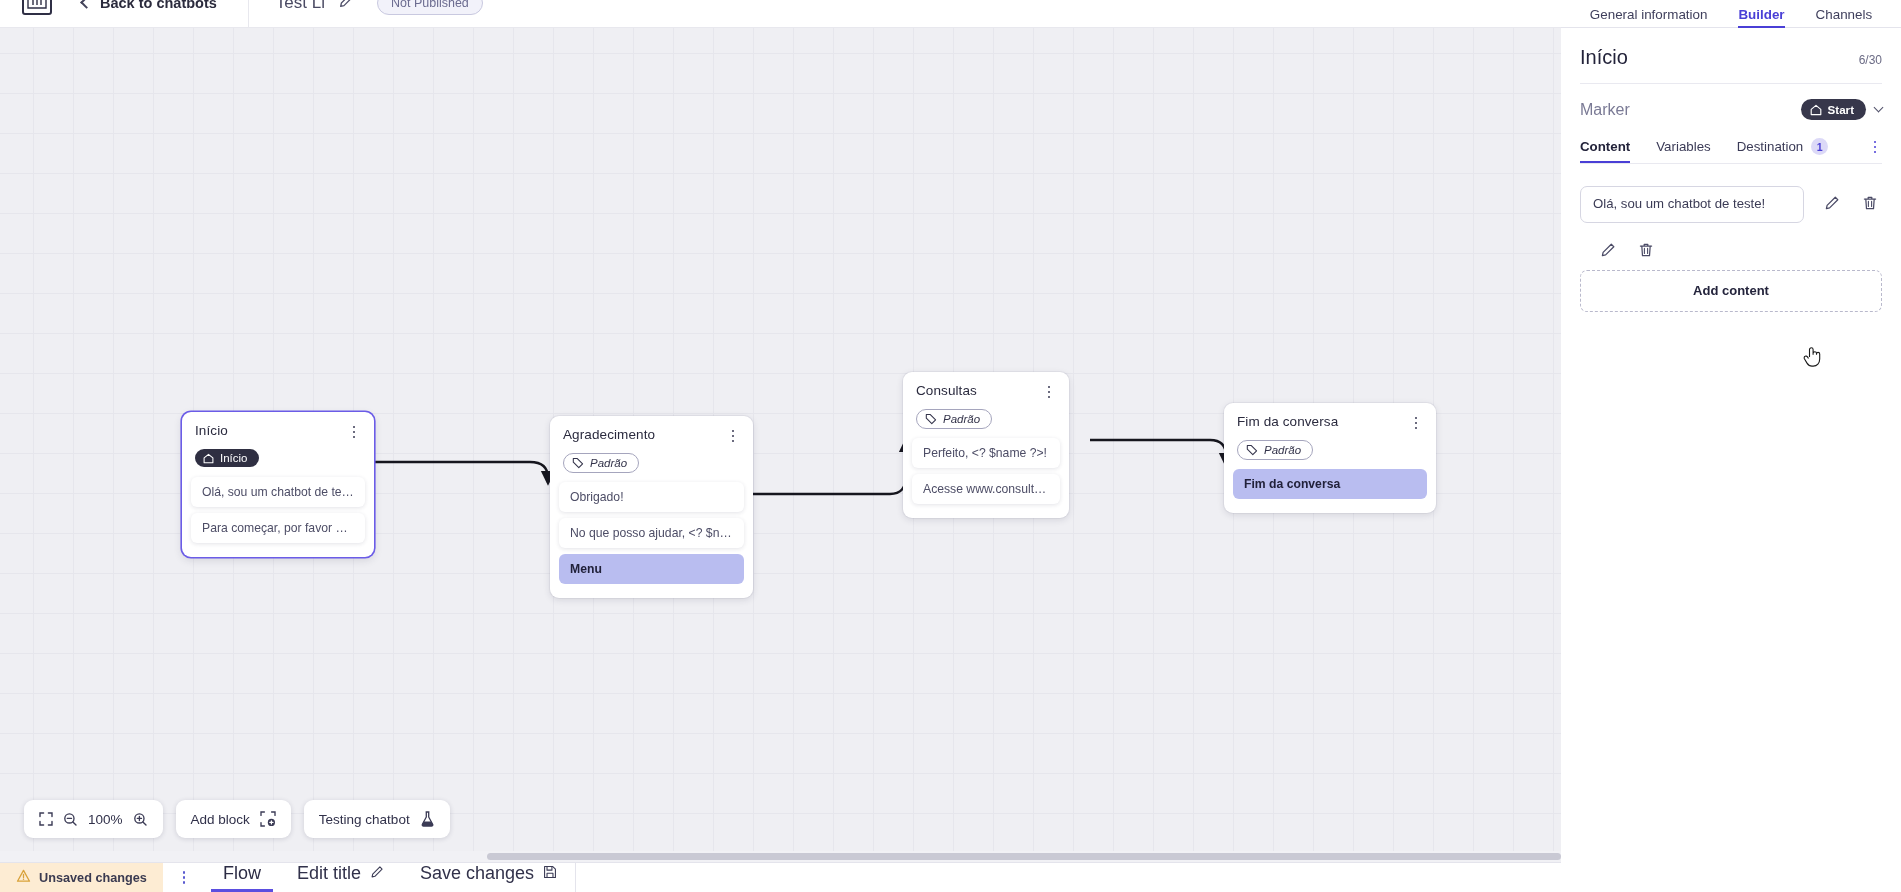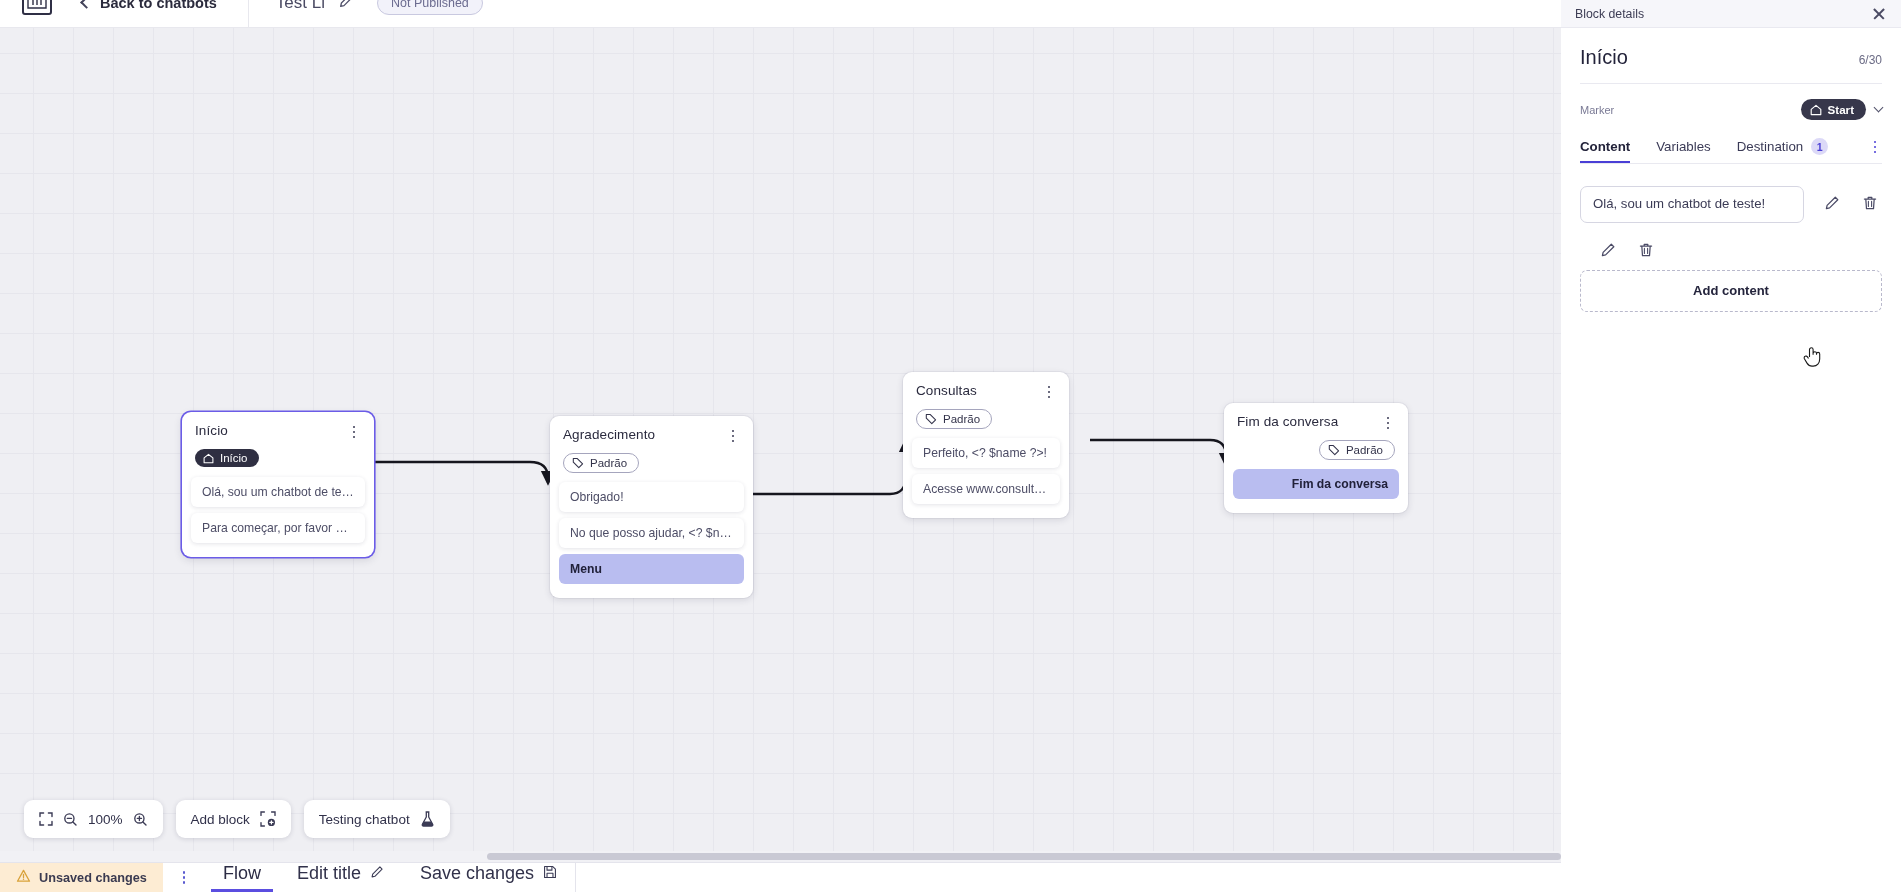--- a/index.html
+++ b/index.html
@@ -61,21 +61,21 @@
   .node-title { font-size: 13.5px; color: #2a2a3e; font-weight: 500; letter-spacing:.1px; }
   .kebab { width: 14px; height: 18px; display:flex; flex-direction:column; align-items:center;
            justify-content:center; gap:2.5px; cursor:pointer; flex:none; }
   .kebab i { width:2.6px; height:2.6px; border-radius:50%; background:#3a3a55; display:block; }
   .tag-row { padding: 8px 13px 9px 13px; }
   .tag {
     display:inline-flex; align-items:center; gap:6px; border-radius:999px;
     font-size: 11.5px; padding: 3px 11px 3px 8px; font-weight:500;
   }
   .tag.start { background:#2f2f42; color:#ffffff; }
-  .tag.padrao { background:#ffffff; color:#33334a; border:1px solid #a5a5bd; }
+  .tag.padrao { background:#ffffff; color:#33334a; border:1px solid #a5a5bd;font-style:italic; }
   .tag svg { display:block; }
   .msg {
     margin: 0 9px 6px 9px; background:#ffffff; border-radius:6px; padding: 8px 11px;
     font-size: 12.2px; color:#4d4d66; white-space:nowrap; overflow:hidden;
     text-overflow:ellipsis; box-shadow: 0 1px 4px rgba(40,40,70,.13);
   }
   .msg.hl { background:#b9bdf0; color:#21213a; font-weight:600; box-shadow:none; }
 
   
   .ctl-row { position:absolute; left:24px; bottom:24px; display:flex; gap:13px; align-items:center; }
@@ -136,21 +136,21 @@
 
   .bd-body { padding: 0 19px; }
   .bd-title-row {
     display:flex; align-items:baseline; justify-content:space-between;
     padding: 18px 0 14px 0; border-bottom:1px solid #e9e9f0;
   }
   .bd-title { font-size:20px; color:#23233a; font-weight:400; }
   .bd-count { font-size:12px; color:#6b6b85; }
 
   .marker-row { display:flex; align-items:center; justify-content:space-between; padding: 15px 0 0 0; }
-  .marker-lbl { font-size:11px; color:#7a7a95; }
+  .marker-lbl { font-size:16px; color:#7a7a95; }
   .marker-right { display:flex; align-items:center; gap:9px; }
   .marker-pill {
     background:#37374b; color:#fff; border-radius:999px; font-size:11.6px; font-weight:600;
     display:flex; align-items:center; gap:6px; padding: 4px 12px 4px 9px;
   }
   .chev-d { width:7px; height:7px; border-right:1.8px solid #50506a; border-bottom:1.8px solid #50506a;
             transform:rotate(45deg); margin-top:-4px; }
 
   .sub-tabs {
     display:flex; align-items:center; gap:26px; padding: 18px 0 0 0; border-bottom:1px solid #e9e9f0;
@@ -281,21 +281,21 @@
           <svg width="12" height="12" viewBox="0 0 12 12" fill="none" aria-hidden="true">
             <path d="M1.3 5.2V1.4h3.8l5.5 5.5-3.8 3.8L1.3 5.2z" stroke="#33334a" stroke-width="1.05" stroke-linejoin="round"></path>
           </svg>
           <span>Padrão</span>
         </span>
       </div>
       <div class="msg">Perfeito, &lt;? $name ?&gt;!</div>
       <div class="msg">Acesse www.consultas.com par...</div>
     </div>
 
-    <div class="node" style="left:1224px; top:375px; width:184px;text-align:right;">
+    <div class="node" style="left:1224px; top:375px; width:212px;">
       <div class="node-head">
         <span class="node-title">Fim da conversa</span>
         <span class="kebab">
             <i></i>
             <i></i>
             <i></i>
           </span>
       </div>
       <div class="tag-row">
         <span class="tag padrao">
@@ -391,25 +391,26 @@
           <path d="M1.8 1.8h9.4l3 3v9.4H1.8V1.8z" stroke="#3b3b55" stroke-width="1.25" stroke-linejoin="round"></path>
           <path d="M4.6 1.8v4.1h5.6V1.8M4.6 14.2V9.4h6.8v4.8" stroke="#3b3b55" stroke-width="1.25" stroke-linejoin="round"></path>
         </svg>
       </span>
     </div>
     <div class="sb-sep"></div>
   </div>
 
   <div class="rpanel">
 
-
-    <div class="bd-head">
-      <span class="t">Block details</span>
-      <span class="xbtn"></span>
-    </div>
+    <div class="rtabs">
+      <span class="rtab">General information</span>
+      <span class="rtab active">Builder</span>
+      <span class="rtab">Channels</span>
+    </div>
+
 
     <div class="bd-body">
 
       <div class="bd-title-row">
         <span class="bd-title">Início</span>
         <span class="bd-count">6/30</span>
       </div>
 
       <div class="marker-row">
         <span class="marker-lbl">Marker</span>

